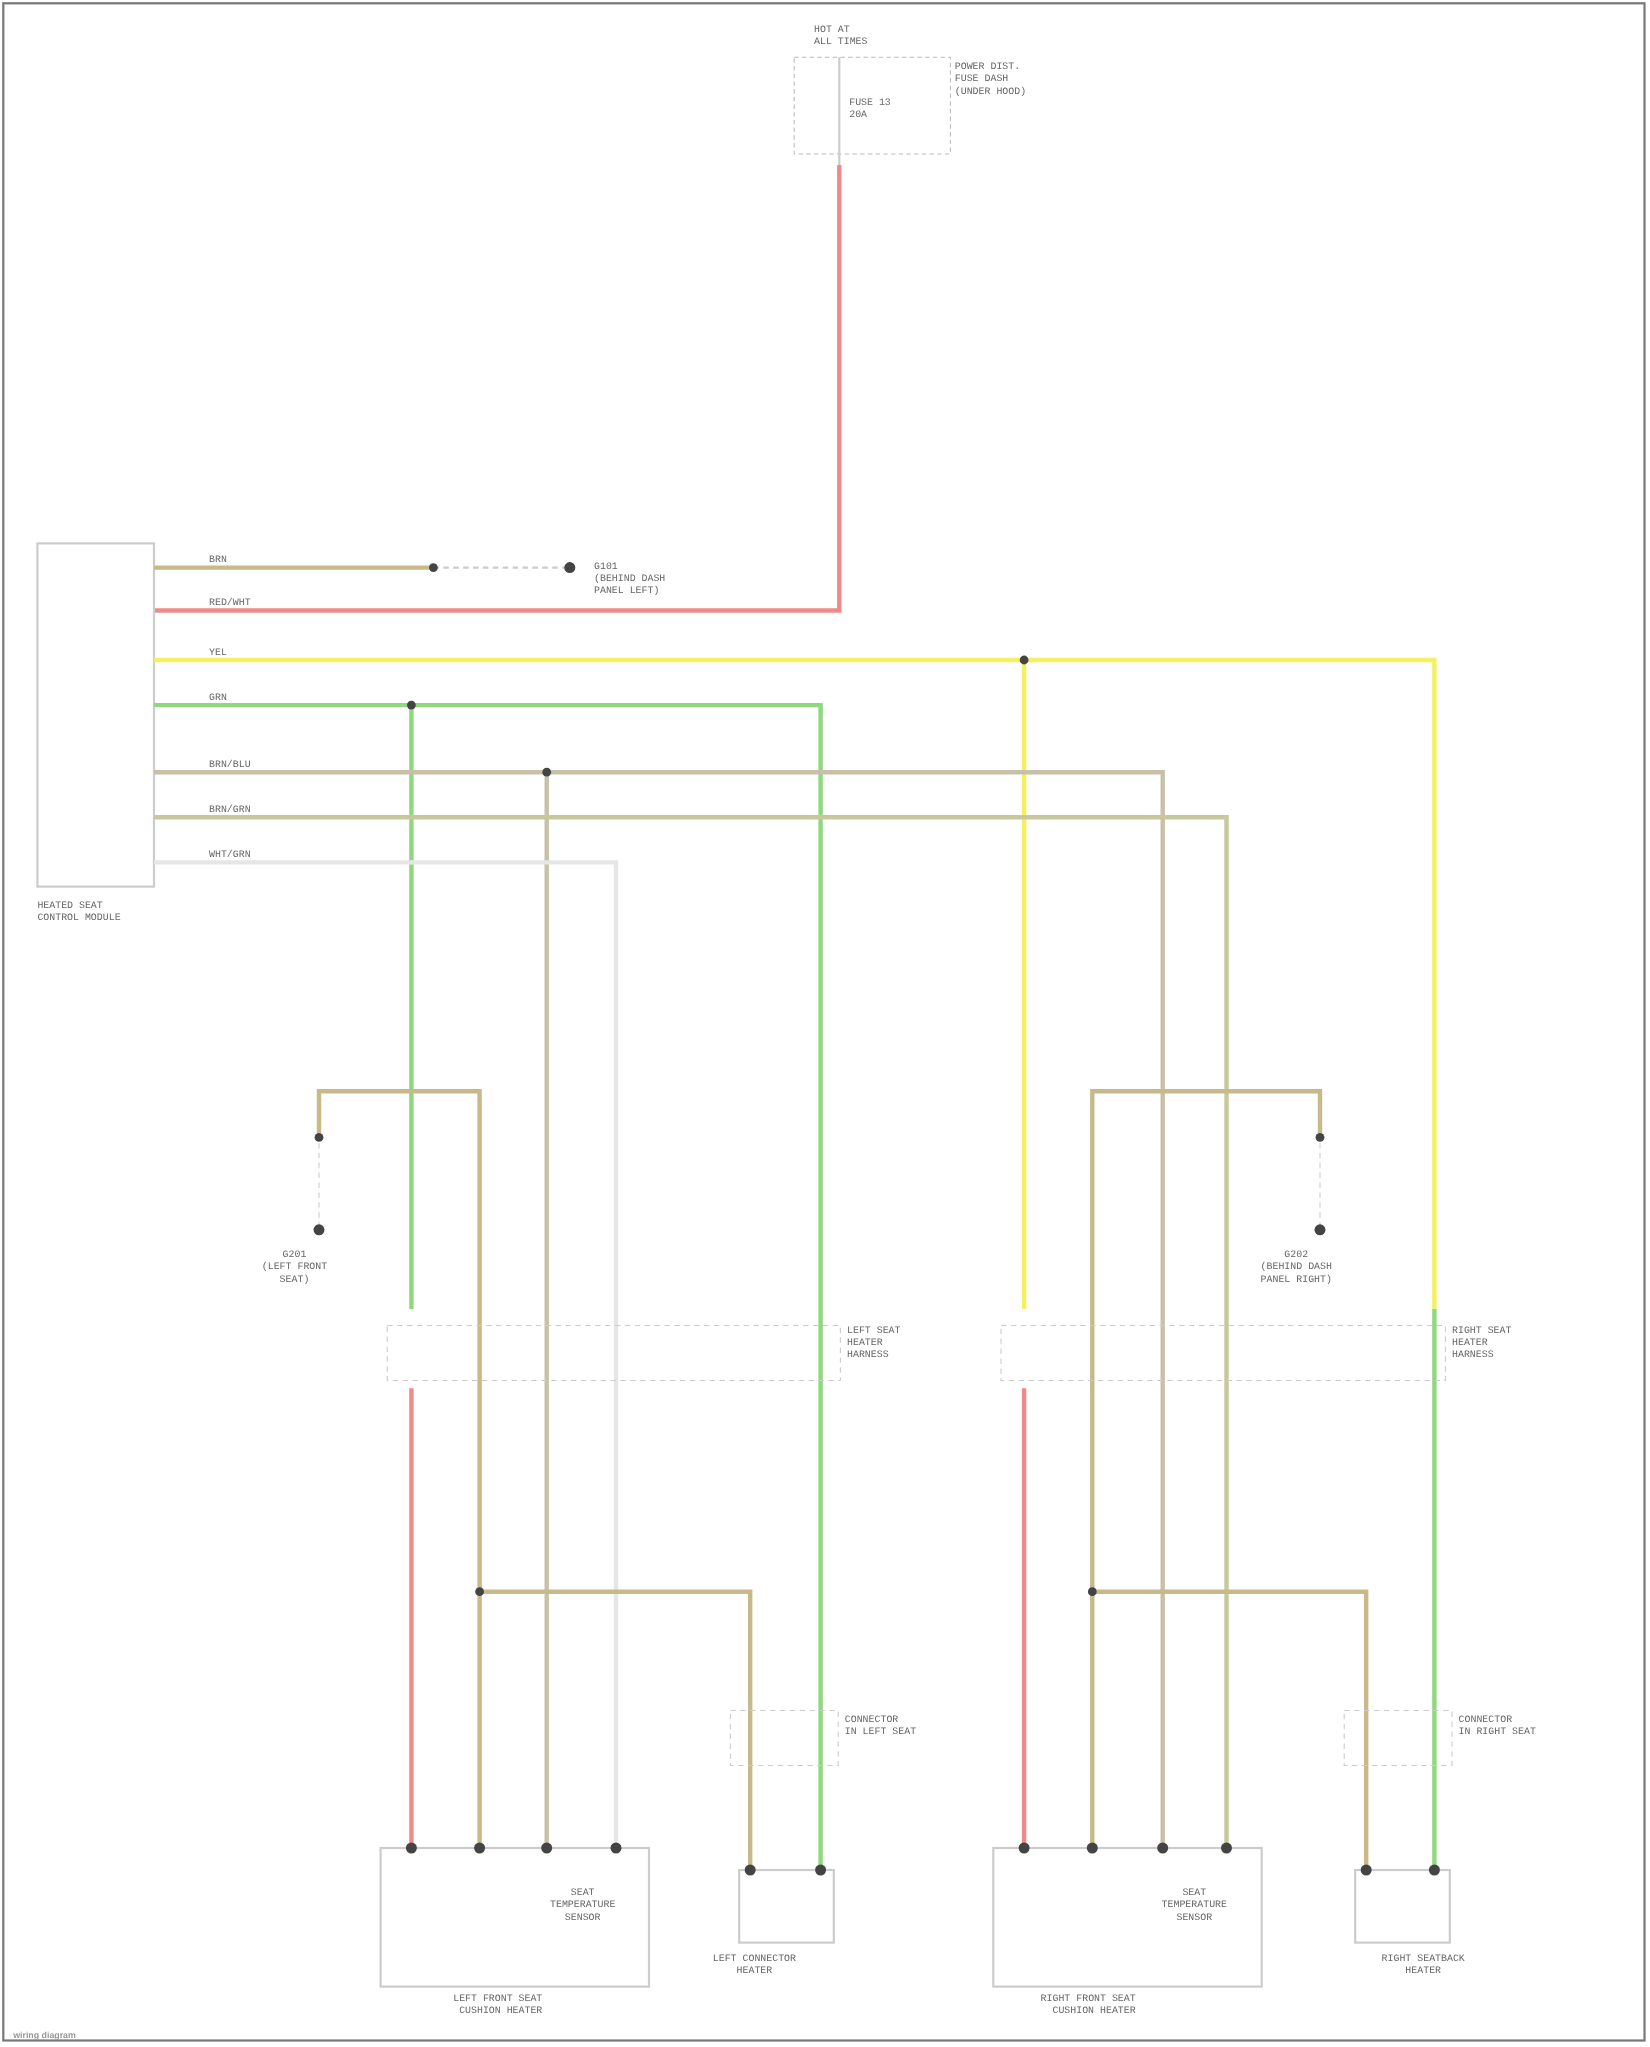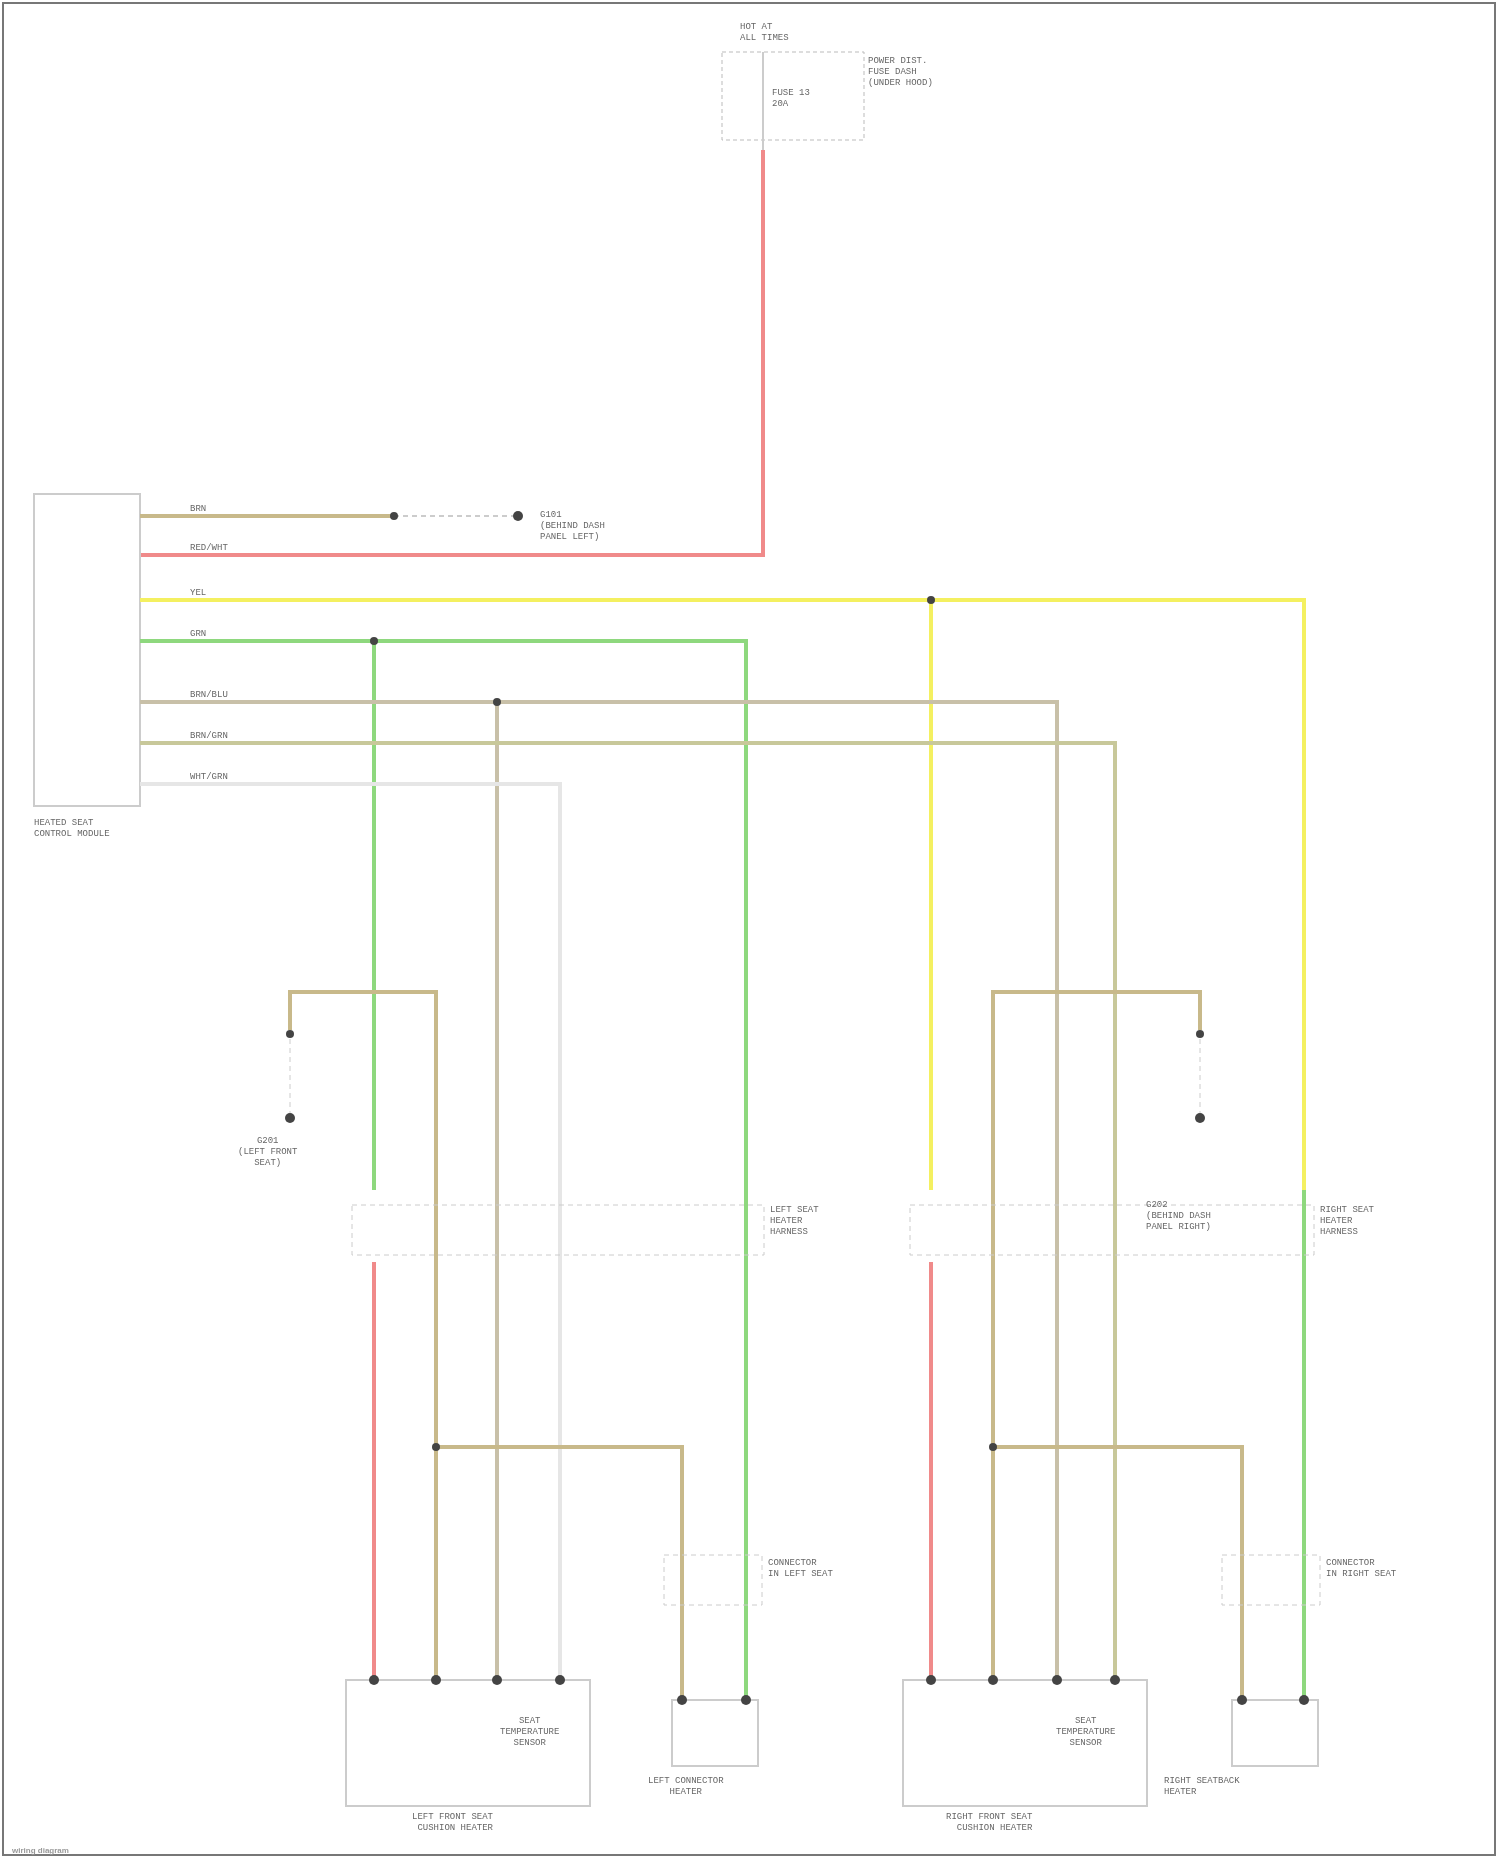--- a/index.html
+++ b/index.html
@@ -96,21 +96,21 @@
 FUSE DASH
 (UNDER HOOD)</div>
 <div class="lbl" style="left:34px;top:818px">HEATED SEAT
 CONTROL MODULE</div>
 <div class="lbl" style="left:540px;top:510px">G101
 (BEHIND DASH
 PANEL LEFT)</div>
 <div class="lbl" style="left:238px;top:1136px;text-align:center">G201
 (LEFT FRONT
 SEAT)</div>
-<div class="lbl" style="left:1146px;top:1200px;text-align:left">G202
+<div class="lbl" style="left:1146px;top:1136px;text-align:center">G202
 (BEHIND DASH
 PANEL RIGHT)</div>
 <div class="lbl" style="left:770px;top:1205px">LEFT SEAT
 HEATER
 HARNESS</div>
 <div class="lbl" style="left:1320px;top:1205px">RIGHT SEAT
 HEATER
 HARNESS</div>
 <div class="lbl" style="left:768px;top:1558px">CONNECTOR
 IN LEFT SEAT</div>
@@ -121,21 +121,21 @@
 <div class="lbl" style="left:500px;top:1716px;text-align:center">SEAT
 TEMPERATURE
 SENSOR</div>
 <div class="lbl" style="left:648px;top:1776px;text-align:center">LEFT CONNECTOR
 HEATER</div>
 <div class="lbl" style="left:946px;top:1812px;text-align:right">RIGHT FRONT SEAT
 CUSHION HEATER</div>
 <div class="lbl" style="left:1056px;top:1716px;text-align:center">SEAT
 TEMPERATURE
 SENSOR</div>
-<div class="lbl" style="left:1164px;top:1776px;">RIGHT SEATBACK
+<div class="lbl" style="left:1256px;top:1776px;text-align:center">RIGHT SEATBACK
 HEATER</div>
 
 <div class="lbl" style="left:190px;top:504px">BRN</div>
 <div class="lbl" style="left:190px;top:543px">RED/WHT</div>
 <div class="lbl" style="left:190px;top:588px">YEL</div>
 <div class="lbl" style="left:190px;top:629px">GRN</div>
 <div class="lbl" style="left:190px;top:690px">BRN/BLU</div>
 <div class="lbl" style="left:190px;top:731px">BRN/GRN</div>
 <div class="lbl" style="left:190px;top:772px">WHT/GRN</div>
 

